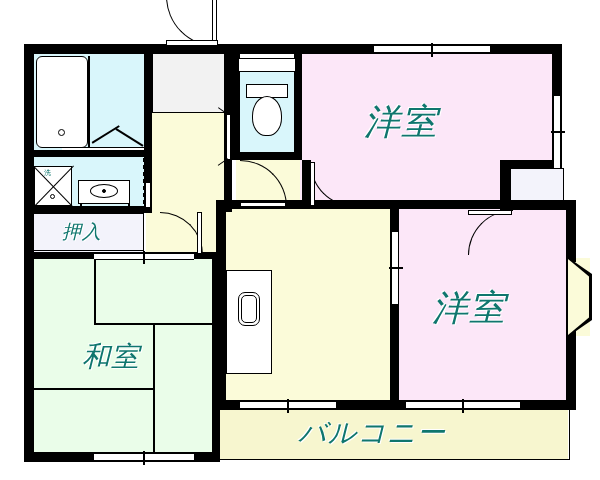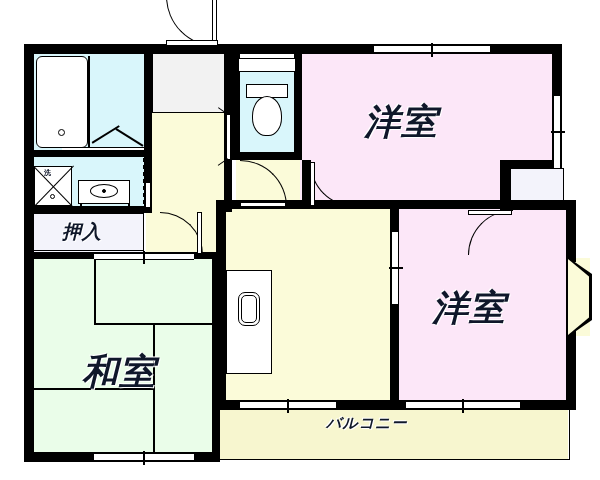--- a/index.html
+++ b/index.html
@@ -4,21 +4,21 @@
 <style>
   html,body{margin:0;padding:0;background:#ffffff;}
   body{width:600px;height:480px;overflow:hidden;font-family:"DejaVu Sans",sans-serif;}
   #plan{position:relative;width:600px;height:480px;background:#ffffff;}
 
   
   .fill{position:absolute;}
   .wall{position:absolute;background:#000000;}
   .thin{position:absolute;border:1px solid #000;box-sizing:border-box;background:transparent;}
   .white{background:#ffffff;}
-  .lbl{position:absolute;color:#0f172a;font-weight:bold;font-style:italic;
+  .lbl{position:absolute;color:#0f766e;font-weight:normal;font-style:italic;
        font-family:"DejaVu Sans",sans-serif;white-space:nowrap;letter-spacing:1px;
        text-shadow:1px 1px 0 #fff,-1px -1px 0 #fff;text-align:right;}
   .line{position:absolute;background:#000;}
 
   
   .win{position:absolute;background:#ffffff;border-top:1.5px solid #000;border-bottom:1.5px solid #000;box-sizing:border-box;}
   .win.v{border:none;border-left:1.5px solid #000;border-right:1.5px solid #000;background:#fff;}
   .win .mid{position:absolute;background:#000;}
 
   
@@ -177,19 +177,19 @@
   <div class="leaf" style="left:468px;top:210px;width:44px;height:5px;"></div>
   <div class="fill" style="left:510px;top:168px;width:54px;height:32px;background:#f3f3fb;"></div>
   <div class="thin" style="left:510px;top:168px;width:54px;height:33px;border-width:1.3px;background:transparent;"></div>
 
   <div class="leaf" style="left:226px;top:114px;width:5px;height:46px;"></div>
   <div class="line" style="left:216px;top:114px;width:12px;height:1.4px;transform-origin:right center;transform:rotate(35deg);"></div>
   <div class="line" style="left:216px;top:158px;width:12px;height:1.4px;transform-origin:right center;transform:rotate(-35deg);"></div>
 
   <div class="lbl" style="left:364px;top:98px;font-size:36px;">洋室</div>
   <div class="lbl" style="left:432px;top:284px;font-size:36px;">洋室</div>
-  <div class="lbl" style="left:82px;top:348px;font-size:36px;">和室</div>
-  <div class="lbl" style="left:326px;top:414px;font-size:15px;">バルコニー</div>
+  <div class="lbl" style="left:82px;top:338px;font-size:28px;">和室</div>
+  <div class="lbl" style="left:298px;top:414px;font-size:28px;">バルコニー</div>
   <div class="lbl" style="left:62px;top:219px;font-size:19px;">押入</div>
 
   <div class="thin" style="left:216px;top:408px;width:354px;height:52px;border-width:1.6px;background:transparent;"></div>
 
 </div>
 
 </body></html>

